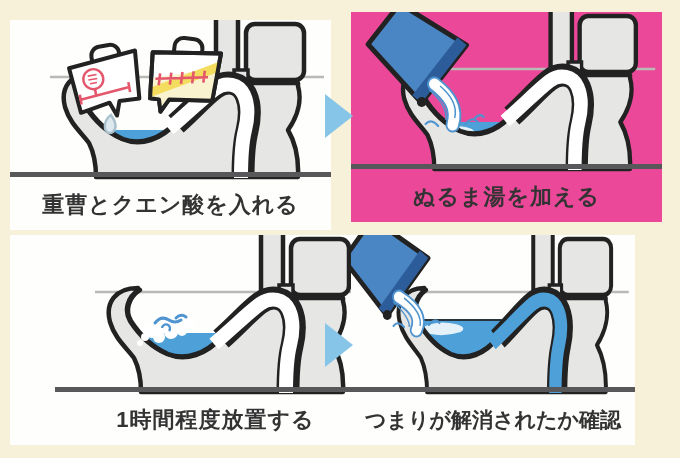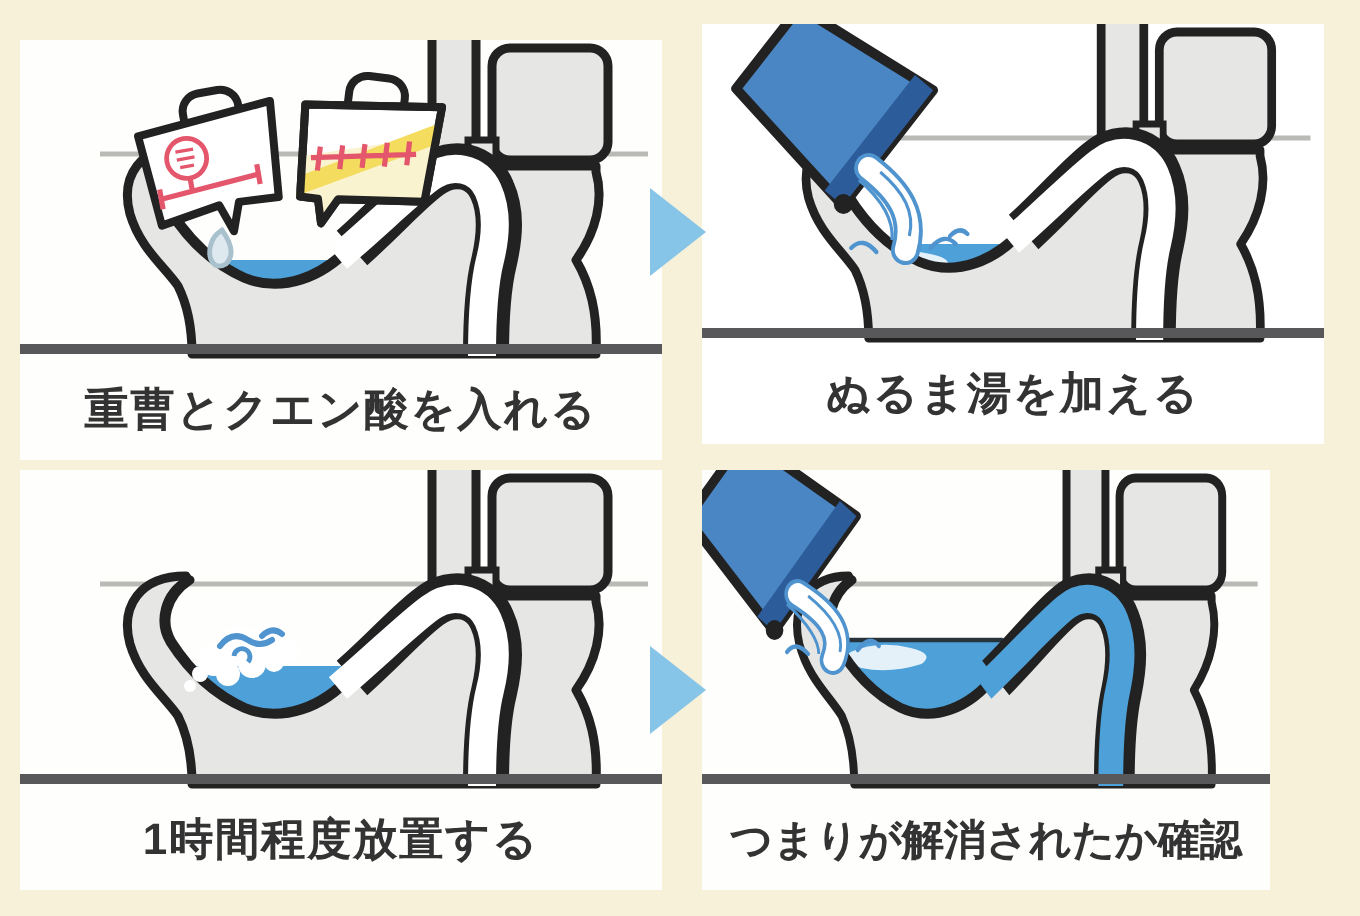--- a/index.html
+++ b/index.html
@@ -69,21 +69,21 @@
           <path d="M141,62 L205,44 L205,77 L162,81 L155,94 L152,82 L143,82 Z" fill="#faf3cf"></path>
           <path d="M141,72 L206,38 L207,48 L141,82 Z" fill="#f3dc5e"></path>
           <path d="M146,62 L198,54 M150,56 v12 M161,54 v12 M172,52 v12 M183,50 v12 M194,48 v12" fill="none" stroke="#e4566b" stroke-width="2.6"></path>
           <path d="M140,36 L208,29 L205,77 L162,81 L155,94 L152,82 L143,82 Z" fill="none" stroke="#222222" stroke-width="4" stroke-linejoin="round"></path>
         </g>
       </g>
     </svg>
   <div class="caption" style="color: rgb(51, 51, 51);">重曹とクエン酸を入れる</div>
 </div>
 
-<div class="panel p2" style="background: #ffffff; font-family: Liberation Serif, serif;">
+<div class="panel p2" style="background: #ec4899; font-family: Liberation Serif, serif;">
   <svg class="illo" viewBox="0 0 321 160" preserveAspectRatio="none">
       <line x1="40" y1="57" x2="314" y2="57" stroke="#b9b9b6" stroke-width="2.6"></line>
       <g>
         <rect x="206" y="-4" width="22" height="66" fill="#e6e6e4" stroke="#222222" stroke-width="4.5"></rect>
         <rect x="236" y="4" width="58" height="56" rx="9" fill="#e6e6e4" stroke="#222222" stroke-width="4.5"></rect>
         <rect x="224" y="50" width="14" height="13" fill="#e6e6e4" stroke="#222222" stroke-width="3.5"></rect>
       </g>
       <path d="M83,53 C60,53 50,68 55,87 C60,104 72,113 79,123 C84,133 86,143 86,157 L288,157 C289,136 285,122 278,110 C288,96 292,80 288,66 L288,63 L197,63 C187,76 177,90 166,103 C152,119 131,127 112,119 C96,112 84,100 75,86 C69,76 72,62 84,55 Z" fill="#e6e6e4" stroke="#222222" stroke-width="4.5" stroke-linejoin="round"></path>
       <clipPath id="cav1">
         <path d="M84,54 C72,62 69,76 75,86 C84,100 96,112 112,119 C131,127 152,119 166,103 C177,90 187,76 197,63 L197,54 Z"></path>
@@ -102,21 +102,21 @@
       <g>
         <path d="M86,72 C102,84 110,96 105,113" fill="none" stroke="#4f94cf" stroke-width="15" stroke-linecap="round"></path>
         <path d="M86,72 C102,84 110,96 105,113" fill="none" stroke="#ffffff" stroke-width="11" stroke-linecap="round"></path>
         <path d="M92,74 C104,84 110,94 107,106 M81,78 C93,88 99,98 98,108" fill="none" stroke="#4f94cf" stroke-width="1.6"></path>
         <path d="M90,114 q-7,-8 -13,-2 M118,112 q7,-8 13,-2 M128,106 q5,-5 9,-1" fill="none" stroke="#4f94cf" stroke-width="2.2" stroke-linecap="round"></path>
       </g>
     </svg>
   <div class="caption" style="color: rgb(51, 51, 51);">ぬるま湯を加える</div>
 </div>
 
-<div class="panel p3" style="background: rgb(254, 254, 252);">
+<div class="panel p3" style="background: rgb(254, 254, 252); padding-left: 45px;">
   <svg class="illo" viewBox="0 0 321 160" preserveAspectRatio="none">
       <line x1="40" y1="57" x2="314" y2="57" stroke="#b9b9b6" stroke-width="2.6"></line>
       <g>
         <rect x="206" y="-4" width="22" height="66" fill="#e6e6e4" stroke="#222222" stroke-width="4.5"></rect>
         <rect x="236" y="4" width="58" height="56" rx="9" fill="#e6e6e4" stroke="#222222" stroke-width="4.5"></rect>
         <rect x="224" y="50" width="14" height="13" fill="#e6e6e4" stroke="#222222" stroke-width="3.5"></rect>
       </g>
       <path d="M83,53 C60,53 50,68 55,87 C60,104 72,113 79,123 C84,133 86,143 86,157 L288,157 C289,136 285,122 278,110 C288,96 292,80 288,66 L288,63 L197,63 C187,76 177,90 166,103 C152,119 131,127 112,119 C96,112 84,100 75,86 C69,76 72,62 84,55 Z" fill="#e6e6e4" stroke="#222222" stroke-width="4.5" stroke-linejoin="round"></path>
       <clipPath id="cav2">
         <path d="M84,54 C72,62 69,76 75,86 C84,100 96,112 112,119 C131,127 152,119 166,103 C177,90 187,76 197,63 L197,54 Z"></path>

